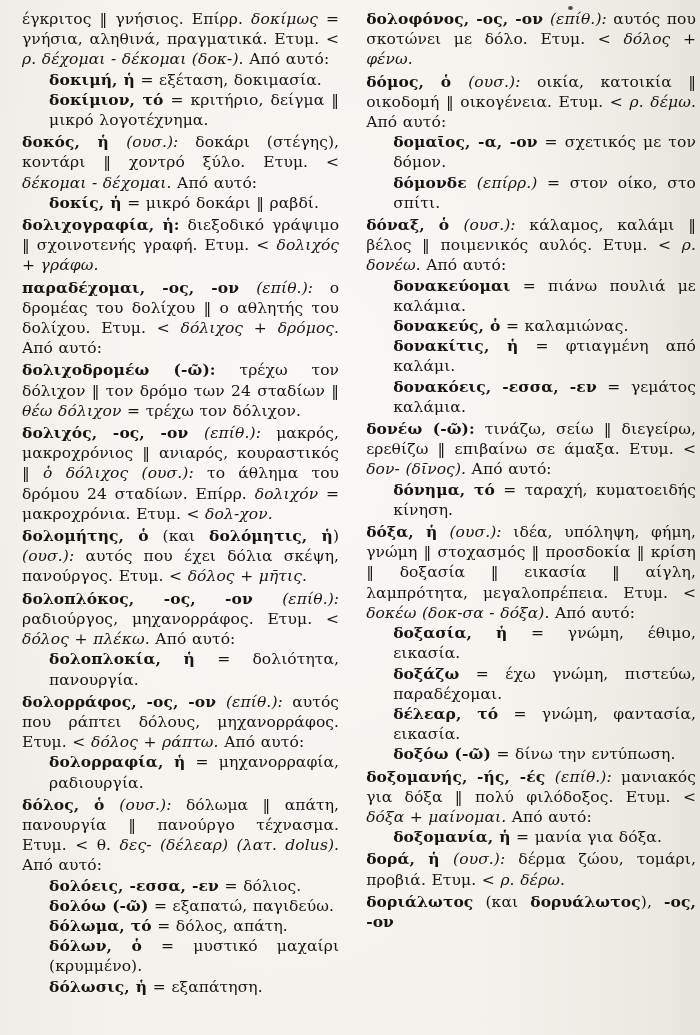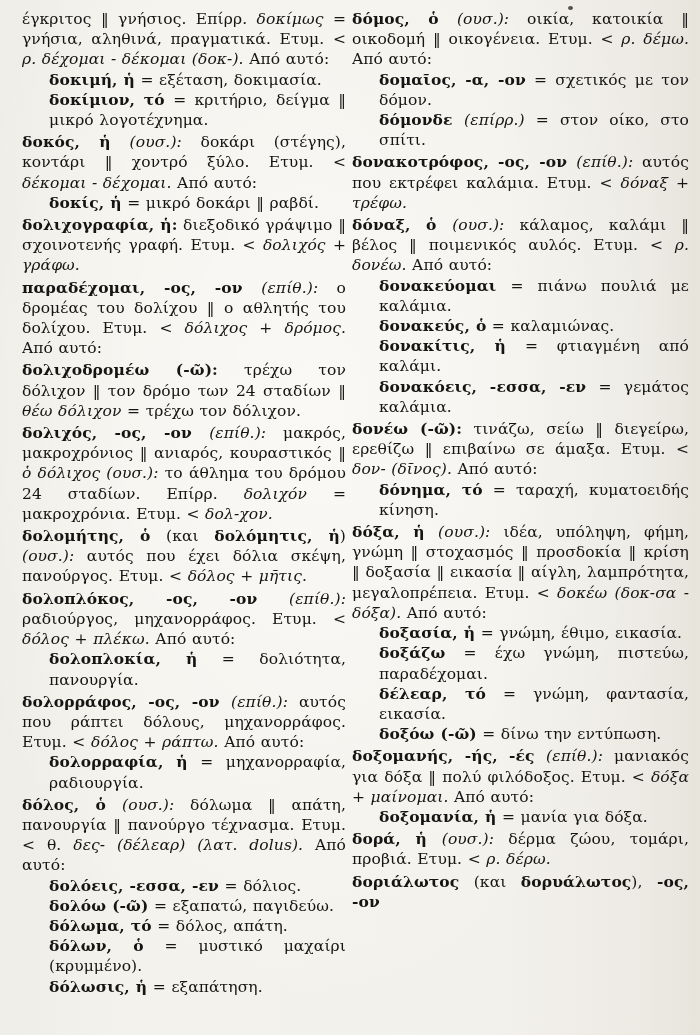--- a/index.html
+++ b/index.html
@@ -17,21 +17,21 @@
     font-family: "DejaVu Serif", "Liberation Serif", serif;
     color: #161514;
     position: relative;
   }
   .page {
     box-sizing: border-box;
     width: 700px;
     height: 1035px;
     padding: 9px 4px 0 22px;
     display: flex;
-    gap: 6px;
+    gap: 27px;
     overflow: hidden;
   }
   .col {
     overflow: hidden;
   }
   .col-left  { width: 324px; }
   .col-right { width: 337px; }
   .para {
     font-size: 15.5px;
     line-height: 20.2px;
@@ -77,24 +77,24 @@
       <div class="para entry"><span class="b">δολορράφος, -ος, -ον </span><span class="i">(επίθ.):</span><span class="n"> αυτός που ράπτει δόλους, μηχανορράφος. Ετυμ. &lt; </span><span class="i">δόλος + ράπτω.</span><span class="n"> Από αυτό:</span></div>
       <div class="para sub"><span class="b">δολορραφία, ἡ</span><span class="n"> = μηχανορραφία, ραδιουργία.</span></div>
       <div class="para entry"><span class="b">δόλος, ὁ </span><span class="i">(ουσ.):</span><span class="n"> δόλωμα ‖ απάτη, πανουργία ‖ πανούργο τέχνασμα. Ετυμ. &lt; θ. </span><span class="i">δες- (δέλεαρ) (λατ. dolus).</span><span class="n"> Από αυτό:</span></div>
       <div class="para sub"><span class="b">δολόεις, -εσσα, -εν</span><span class="n"> = δόλιος.</span></div>
       <div class="para sub"><span class="b">δολόω (-ῶ)</span><span class="n"> = εξαπατώ, παγιδεύω.</span></div>
       <div class="para sub"><span class="b">δόλωμα, τό</span><span class="n"> = δόλος, απάτη.</span></div>
       <div class="para sub"><span class="b">δόλων, ὁ</span><span class="n"> = μυστικό μαχαίρι (κρυμμένο).</span></div>
       <div class="para sub"><span class="b">δόλωσις, ἡ</span><span class="n"> = εξαπάτηση.</span></div>
     </div>
   <div class="col col-right">
+      <div class="para entry"><span class="b">δολοφόνος, -ος, -ον </span><span class="i">(επίθ.):</span><span class="n"> αυτός που σκοτώνει με δόλο. Ετυμ. &lt; </span><span class="i">δόλος + φένω.</span></div>
       <div class="para entry"><span class="b">δόμος, ὁ </span><span class="i">(ουσ.):</span><span class="n"> οικία, κατοικία ‖ οικοδομή ‖ οικογένεια. Ετυμ. &lt; </span><span class="i">ρ. δέμω.</span><span class="n"> Από αυτό:</span></div>
       <div class="para sub"><span class="b">δομαῖος, -α, -ον</span><span class="n"> = σχετικός με τον δόμον.</span></div>
       <div class="para sub"><span class="b">δόμονδε </span><span class="i">(επίρρ.)</span><span class="n"> = στον οίκο, στο σπίτι.</span></div>
-      <div class="para entry"><span class="b">δονακοτρόφος, -ος, -ον </span><span class="i">(επίθ.):</span><span class="n"> αυτός που εκτρέφει καλάμια. Ετυμ. &lt; </span><span class="i">δόναξ + τρέφω.</span></div>
       <div class="para entry"><span class="b">δόναξ, ὁ </span><span class="i">(ουσ.):</span><span class="n"> κάλαμος, καλάμι ‖ βέλος ‖ ποιμενικός αυλός. Ετυμ. &lt; </span><span class="i">ρ. δονέω.</span><span class="n"> Από αυτό:</span></div>
       <div class="para sub"><span class="b">δονακεύομαι</span><span class="n"> = πιάνω πουλιά με καλάμια.</span></div>
       <div class="para sub"><span class="b">δονακεύς, ὁ</span><span class="n"> = καλαμιώνας.</span></div>
       <div class="para sub"><span class="b">δονακίτις, ἡ</span><span class="n"> = φτιαγμένη από καλάμι.</span></div>
       <div class="para sub"><span class="b">δονακόεις, -εσσα, -εν</span><span class="n"> = γεμάτος καλάμια.</span></div>
       <div class="para entry"><span class="b">δονέω (-ῶ):</span><span class="n"> τινάζω, σείω ‖ διεγείρω, ερεθίζω ‖ επιβαίνω σε άμαξα. Ετυμ. &lt; </span><span class="i">δον- (δῖνος).</span><span class="n"> Από αυτό:</span></div>
       <div class="para sub"><span class="b">δόνημα, τό</span><span class="n"> = ταραχή, κυματοειδής κίνηση.</span></div>
       <div class="para entry"><span class="b">δόξα, ἡ </span><span class="i">(ουσ.):</span><span class="n"> ιδέα, υπόληψη, φήμη, γνώμη ‖ στοχασμός ‖ προσδοκία ‖ κρίση ‖ δοξασία ‖ εικασία ‖ αίγλη, λαμπρότητα, μεγαλοπρέπεια. Ετυμ. &lt; </span><span class="i">δοκέω (δοκ-σα - δόξα).</span><span class="n"> Από αυτό:</span></div>
       <div class="para sub"><span class="b">δοξασία, ἡ</span><span class="n"> = γνώμη, έθιμο, εικασία.</span></div>
       <div class="para sub"><span class="b">δοξάζω</span><span class="n"> = έχω γνώμη, πιστεύω, παραδέχομαι.</span></div>

